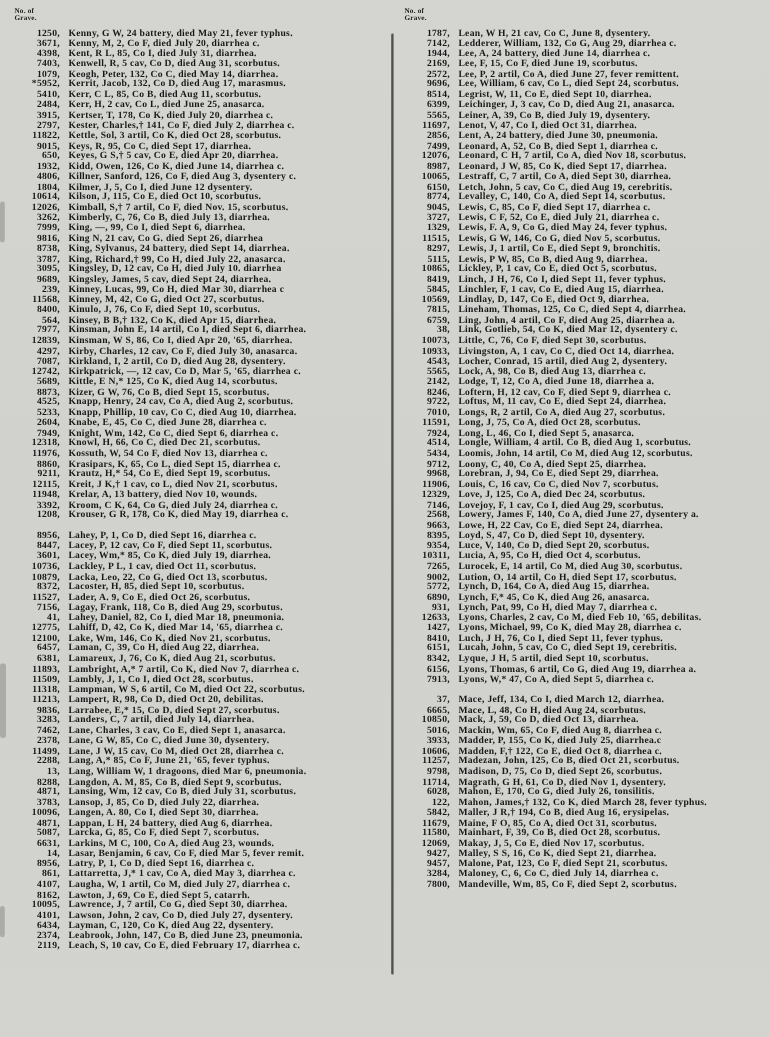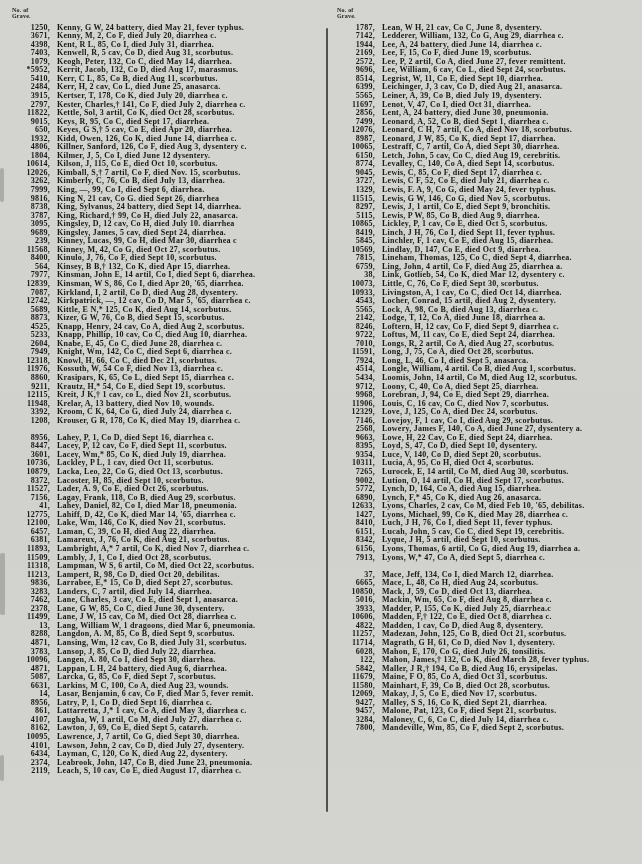--- a/index.html
+++ b/index.html
@@ -82,20 +82,21 @@
         <div class="row"><span class="no">8738,</span><span class="txt">King, Sylvanus, 24 battery, died Sept 14, diarrhea.</span></div>
         <div class="row"><span class="no">3787,</span><span class="txt">King, Richard,† 99, Co H, died July 22, anasarca.</span></div>
         <div class="row"><span class="no">3095,</span><span class="txt">Kingsley, D, 12 cav, Co H, died July 10. diarrhea</span></div>
         <div class="row"><span class="no">9689,</span><span class="txt">Kingsley, James, 5 cav, died Sept 24, diarrhea.</span></div>
         <div class="row"><span class="no">239,</span><span class="txt">Kinney, Lucas, 99, Co H, died Mar 30, diarrhea c</span></div>
         <div class="row"><span class="no">11568,</span><span class="txt">Kinney, M, 42, Co G, died Oct 27, scorbutus.</span></div>
         <div class="row"><span class="no">8400,</span><span class="txt">Kinulo, J, 76, Co F, died Sept 10, scorbutus.</span></div>
         <div class="row"><span class="no">564,</span><span class="txt">Kinsey, B B,† 132, Co K, died Apr 15, diarrhea.</span></div>
         <div class="row"><span class="no">7977,</span><span class="txt">Kinsman, John E, 14 artil, Co I, died Sept 6, diarrhea.</span></div>
         <div class="row"><span class="no">12839,</span><span class="txt">Kinsman, W S, 86, Co I, died Apr 20, '65, diarrhea.</span></div>
+        <div class="row"><span class="no">4297,</span><span class="txt">Kirby, Charles, 12 cav, Co F, died July 30, anasarca.</span></div>
         <div class="row"><span class="no">7087,</span><span class="txt">Kirkland, I, 2 artil, Co D, died Aug 28, dysentery.</span></div>
         <div class="row"><span class="no">12742,</span><span class="txt">Kirkpatrick, —, 12 cav, Co D, Mar 5, '65, diarrhea c.</span></div>
         <div class="row"><span class="no">5689,</span><span class="txt">Kittle, E N,* 125, Co K, died Aug 14, scorbutus.</span></div>
         <div class="row"><span class="no">8873,</span><span class="txt">Kizer, G W, 76, Co B, died Sept 15, scorbutus.</span></div>
         <div class="row"><span class="no">4525,</span><span class="txt">Knapp, Henry, 24 cav, Co A, died Aug 2, scorbutus.</span></div>
         <div class="row"><span class="no">5233,</span><span class="txt">Knapp, Phillip, 10 cav, Co C, died Aug 10, diarrhea.</span></div>
         <div class="row"><span class="no">2604,</span><span class="txt">Knabe, E, 45, Co C, died June 28, diarrhea c.</span></div>
         <div class="row"><span class="no">7949,</span><span class="txt">Knight, Wm, 142, Co C, died Sept 6, diarrhea c.</span></div>
         <div class="row"><span class="no">12318,</span><span class="txt">Knowl, H, 66, Co C, died Dec 21, scorbutus.</span></div>
         <div class="row"><span class="no">11976,</span><span class="txt">Kossuth, W, 54 Co F, died Nov 13, diarrhea c.</span></div>
@@ -121,38 +122,39 @@
         <div class="row"><span class="no">6381,</span><span class="txt">Lamareux, J, 76, Co K, died Aug 21, scorbutus.</span></div>
         <div class="row"><span class="no">11893,</span><span class="txt">Lambright, A,* 7 artil, Co K, died Nov 7, diarrhea c.</span></div>
         <div class="row"><span class="no">11509,</span><span class="txt">Lambly, J, 1, Co I, died Oct 28, scorbutus.</span></div>
         <div class="row"><span class="no">11318,</span><span class="txt">Lampman, W S, 6 artil, Co M, died Oct 22, scorbutus.</span></div>
         <div class="row"><span class="no">11213,</span><span class="txt">Lampert, R, 98, Co D, died Oct 20, debilitas.</span></div>
         <div class="row"><span class="no">9836,</span><span class="txt">Larrabee, E,* 15, Co D, died Sept 27, scorbutus.</span></div>
         <div class="row"><span class="no">3283,</span><span class="txt">Landers, C, 7 artil, died July 14, diarrhea.</span></div>
         <div class="row"><span class="no">7462,</span><span class="txt">Lane, Charles, 3 cav, Co E, died Sept 1, anasarca.</span></div>
         <div class="row"><span class="no">2378,</span><span class="txt">Lane, G W, 85, Co C, died June 30, dysentery.</span></div>
         <div class="row"><span class="no">11499,</span><span class="txt">Lane, J W, 15 cav, Co M, died Oct 28, diarrhea c.</span></div>
+        <div class="row"><span class="no">2288,</span><span class="txt">Lang, A,* 85, Co F, June 21, '65, fever typhus.</span></div>
         <div class="row"><span class="no">13,</span><span class="txt">Lang, William W, 1 dragoons, died Mar 6, pneumonia.</span></div>
         <div class="row"><span class="no">8288,</span><span class="txt">Langdon, A. M, 85, Co B, died Sept 9, scorbutus.</span></div>
         <div class="row"><span class="no">4871,</span><span class="txt">Lansing, Wm, 12 cav, Co B, died July 31, scorbutus.</span></div>
         <div class="row"><span class="no">3783,</span><span class="txt">Lansop, J, 85, Co D, died July 22, diarrhea.</span></div>
         <div class="row"><span class="no">10096,</span><span class="txt">Langen, A. 80, Co I, died Sept 30, diarrhea.</span></div>
         <div class="row"><span class="no">4871,</span><span class="txt">Lappan, L H, 24 battery, died Aug 6, diarrhea.</span></div>
         <div class="row"><span class="no">5087,</span><span class="txt">Larcka, G, 85, Co F, died Sept 7, scorbutus.</span></div>
         <div class="row"><span class="no">6631,</span><span class="txt">Larkins, M C, 100, Co A, died Aug 23, wounds.</span></div>
         <div class="row"><span class="no">14,</span><span class="txt">Lasar, Benjamin, 6 cav, Co F, died Mar 5, fever remit.</span></div>
         <div class="row"><span class="no">8956,</span><span class="txt">Latry, P, 1, Co D, died Sept 16, diarrhea c.</span></div>
         <div class="row"><span class="no">861,</span><span class="txt">Lattarretta, J,* 1 cav, Co A, died May 3, diarrhea c.</span></div>
         <div class="row"><span class="no">4107,</span><span class="txt">Laugha, W, 1 artil, Co M, died July 27, diarrhea c.</span></div>
         <div class="row"><span class="no">8162,</span><span class="txt">Lawton, J, 69, Co E, died Sept 5, catarrh.</span></div>
         <div class="row"><span class="no">10095,</span><span class="txt">Lawrence, J, 7 artil, Co G, died Sept 30, diarrhea.</span></div>
         <div class="row"><span class="no">4101,</span><span class="txt">Lawson, John, 2 cav, Co D, died July 27, dysentery.</span></div>
         <div class="row"><span class="no">6434,</span><span class="txt">Layman, C, 120, Co K, died Aug 22, dysentery.</span></div>
         <div class="row"><span class="no">2374,</span><span class="txt">Leabrook, John, 147, Co B, died June 23, pneumonia.</span></div>
-        <div class="row"><span class="no">2119,</span><span class="txt">Leach, S, 10 cav, Co E, died August 17, diarrhea c.</span></div>
+        <div class="row"><span class="no">2119,</span><span class="txt">Leach, S, 10 cav, Co E, died February 17, diarrhea c.</span></div>
       </div>
   </div>
 
   <div class="divider"></div>
 
   <div class="col col-right">
     <div class="col-header">
       <div>No. of</div>
       <div>Grave.</div>
     </div>
@@ -206,36 +208,37 @@
         <div class="row"><span class="no">7146,</span><span class="txt">Lovejoy, F, 1 cav, Co I, died Aug 29, scorbutus.</span></div>
         <div class="row"><span class="no">2568,</span><span class="txt">Lowery, James F, 140, Co A, died June 27, dysentery a.</span></div>
         <div class="row"><span class="no">9663,</span><span class="txt">Lowe, H, 22 Cav, Co E, died Sept 24, diarrhea.</span></div>
         <div class="row"><span class="no">8395,</span><span class="txt">Loyd, S, 47, Co D, died Sept 10, dysentery.</span></div>
         <div class="row"><span class="no">9354,</span><span class="txt">Luce, V, 140, Co D, died Sept 20, scorbutus.</span></div>
         <div class="row"><span class="no">10311,</span><span class="txt">Lucia, A, 95, Co H, died Oct 4, scorbutus.</span></div>
         <div class="row"><span class="no">7265,</span><span class="txt">Lurocek, E, 14 artil, Co M, died Aug 30, scorbutus.</span></div>
         <div class="row"><span class="no">9002,</span><span class="txt">Lution, O, 14 artil, Co H, died Sept 17, scorbutus.</span></div>
         <div class="row"><span class="no">5772,</span><span class="txt">Lynch, D, 164, Co A, died Aug 15, diarrhea.</span></div>
         <div class="row"><span class="no">6890,</span><span class="txt">Lynch, F,* 45, Co K, died Aug 26, anasarca.</span></div>
+        <div class="row"><span class="no">931,</span><span class="txt">Lynch, Pat, 99, Co H, died May 7, diarrhea c.</span></div>
         <div class="row"><span class="no">12633,</span><span class="txt">Lyons, Charles, 2 cav, Co M, died Feb 10, '65, debilitas.</span></div>
         <div class="row"><span class="no">1427,</span><span class="txt">Lyons, Michael, 99, Co K, died May 28, diarrhea c.</span></div>
         <div class="row"><span class="no">8410,</span><span class="txt">Luch, J H, 76, Co I, died Sept 11, fever typhus.</span></div>
         <div class="row"><span class="no">6151,</span><span class="txt">Lucah, John, 5 cav, Co C, died Sept 19, cerebritis.</span></div>
         <div class="row"><span class="no">8342,</span><span class="txt">Lyque, J H, 5 artil, died Sept 10, scorbutus.</span></div>
         <div class="row"><span class="no">6156,</span><span class="txt">Lyons, Thomas, 6 artil, Co G, died Aug 19, diarrhea a.</span></div>
         <div class="row"><span class="no">7913,</span><span class="txt">Lyons, W,* 47, Co A, died Sept 5, diarrhea c.</span></div>
         <div class="row gap"></div>
         <div class="row"><span class="no">37,</span><span class="txt">Mace, Jeff, 134, Co I, died March 12, diarrhea.</span></div>
         <div class="row"><span class="no">6665,</span><span class="txt">Mace, L, 48, Co H, died Aug 24, scorbutus.</span></div>
         <div class="row"><span class="no">10850,</span><span class="txt">Mack, J, 59, Co D, died Oct 13, diarrhea.</span></div>
         <div class="row"><span class="no">5016,</span><span class="txt">Mackin, Wm, 65, Co F, died Aug 8, diarrhea c.</span></div>
         <div class="row"><span class="no">3933,</span><span class="txt">Madder, P, 155, Co K, died July 25, diarrhea.c</span></div>
         <div class="row"><span class="no">10606,</span><span class="txt">Madden, F,† 122, Co E, died Oct 8, diarrhea c.</span></div>
-        <div class="row"><span class="no">4822,</span><span class="txt">Madden, 1 cav, Co D, died Aug 8, dysentery.</span></div>
         <div class="row"><span class="no">11257,</span><span class="txt">Madezan, John, 125, Co B, died Oct 21, scorbutus.</span></div>
+        <div class="row"><span class="no">9798,</span><span class="txt">Madison, D, 75, Co D, died Sept 26, scorbutus.</span></div>
         <div class="row"><span class="no">11714,</span><span class="txt">Magrath, G H, 61, Co D, died Nov 1, dysentery.</span></div>
         <div class="row"><span class="no">6028,</span><span class="txt">Mahon, E, 170, Co G, died July 26, tonsilitis.</span></div>
         <div class="row"><span class="no">122,</span><span class="txt">Mahon, James,† 132, Co K, died March 28, fever typhus.</span></div>
         <div class="row"><span class="no">5842,</span><span class="txt">Maller, J R,† 194, Co B, died Aug 16, erysipelas.</span></div>
         <div class="row"><span class="no">11679,</span><span class="txt">Maine, F O, 85, Co A, died Oct 31, scorbutus.</span></div>
         <div class="row"><span class="no">11580,</span><span class="txt">Mainhart, F, 39, Co B, died Oct 28, scorbutus.</span></div>
         <div class="row"><span class="no">12069,</span><span class="txt">Makay, J, 5, Co E, died Nov 17, scorbutus.</span></div>
         <div class="row"><span class="no">9427,</span><span class="txt">Malley, S S, 16, Co K, died Sept 21, diarrhea.</span></div>
         <div class="row"><span class="no">9457,</span><span class="txt">Malone, Pat, 123, Co F, died Sept 21, scorbutus.</span></div>
         <div class="row"><span class="no">3284,</span><span class="txt">Maloney, C, 6, Co C, died July 14, diarrhea c.</span></div>

